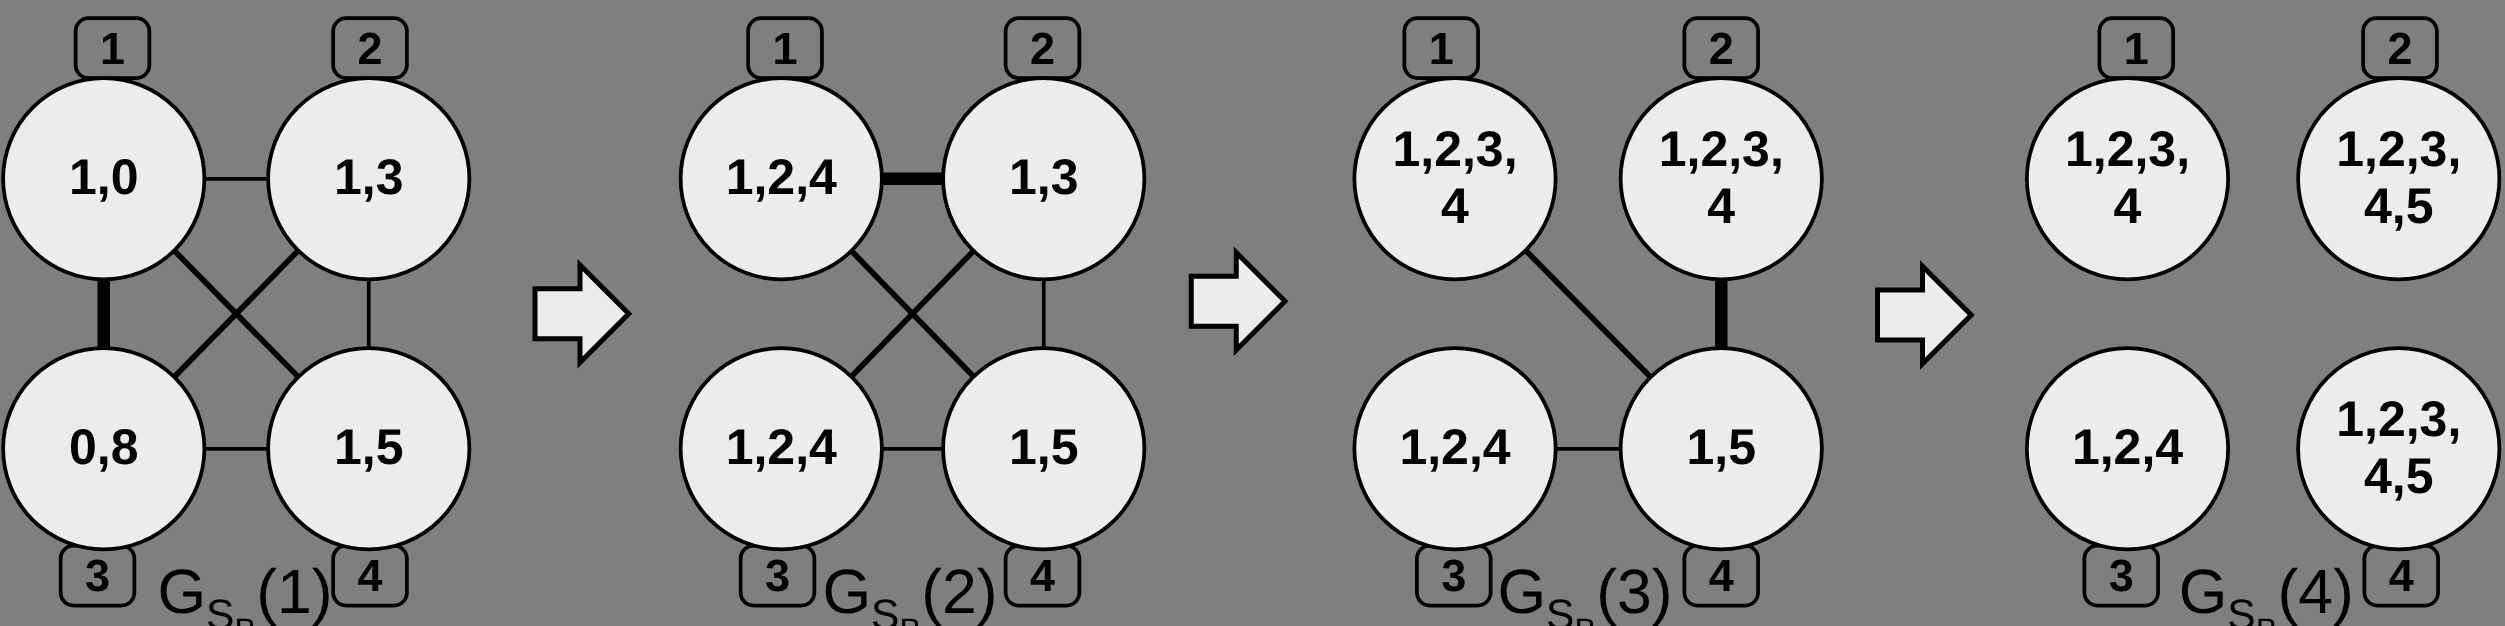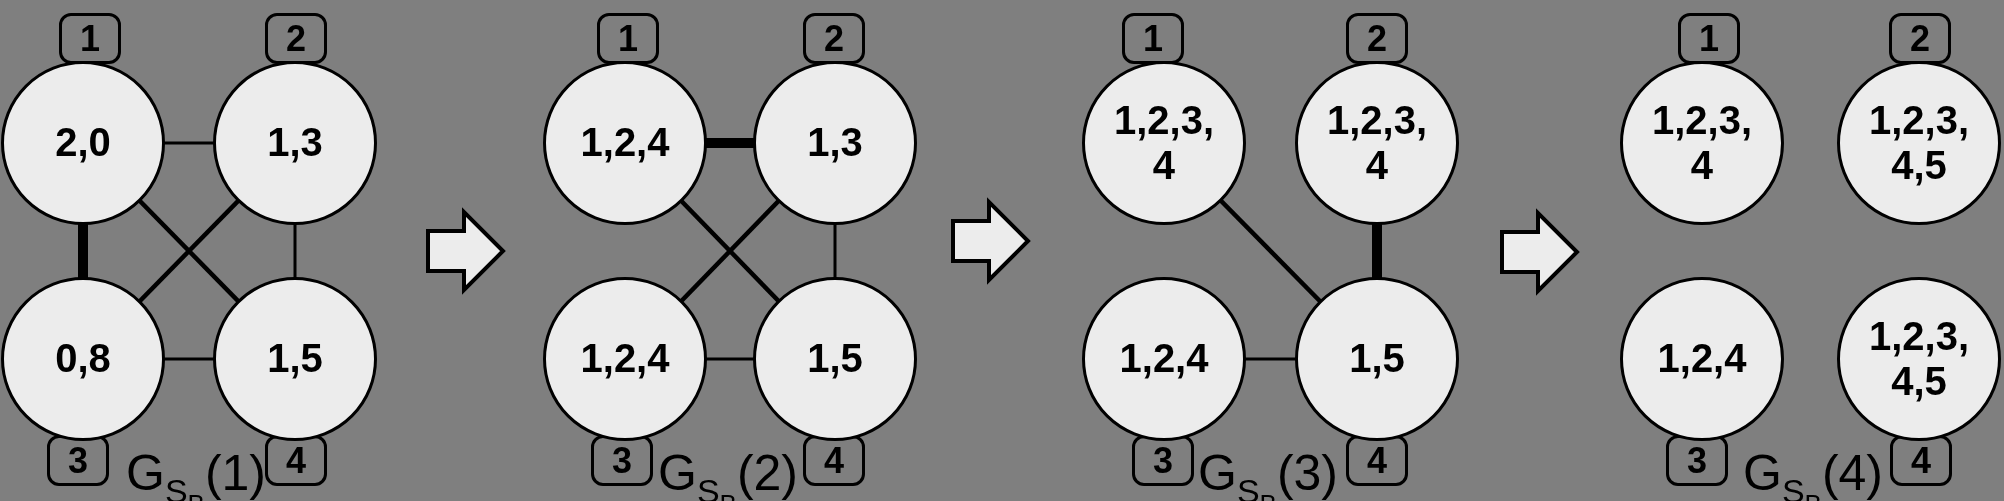--- a/index.html
+++ b/index.html
@@ -56,21 +56,21 @@
     </g>
   <polygon class="arrow" points="428,231 464,231 464,212 503,251 464,290 464,271 428,271"></polygon>
   <polygon class="arrow" points="953,221 989,221 989,202 1028,241 989,280 989,261 953,261"></polygon>
   <polygon class="arrow" points="1502,232 1538,232 1538,213 1577,252 1538,291 1538,272 1502,272"></polygon>
 </svg>
 
 <div class="port top" style="left:59px">1</div>
 <div class="port top" style="left:265px">2</div>
 <div class="port bottom" style="left:47px">3</div>
 <div class="port bottom" style="left:265px">4</div>
-<div class="node" style="left:1px;top:61px">2,0</div>
+<div class="node" style="left:1px;top:61px">1,0</div>
 <div class="node" style="left:213px;top:61px">1,3</div>
 <div class="node" style="left:1px;top:277px">0,8</div>
 <div class="node" style="left:213px;top:277px">1,5</div>
 <div class="glabel" style="left:196px"><span>G</span><span class="sub">S</span><span class="subsub">B</span><span>(1)</span></div>
 
 <div class="port top" style="left:597px">1</div>
 <div class="port top" style="left:803px">2</div>
 <div class="port bottom" style="left:591px">3</div>
 <div class="port bottom" style="left:803px">4</div>
 <div class="node" style="left:543px;top:61px">1,2,4</div>

